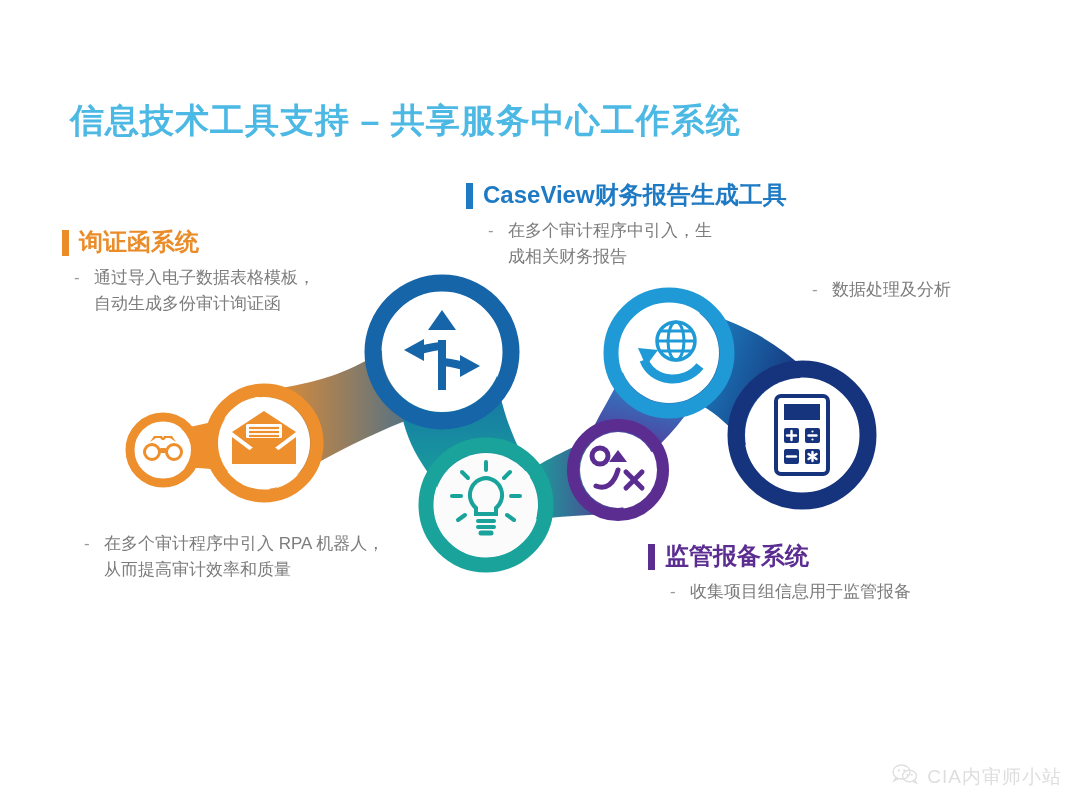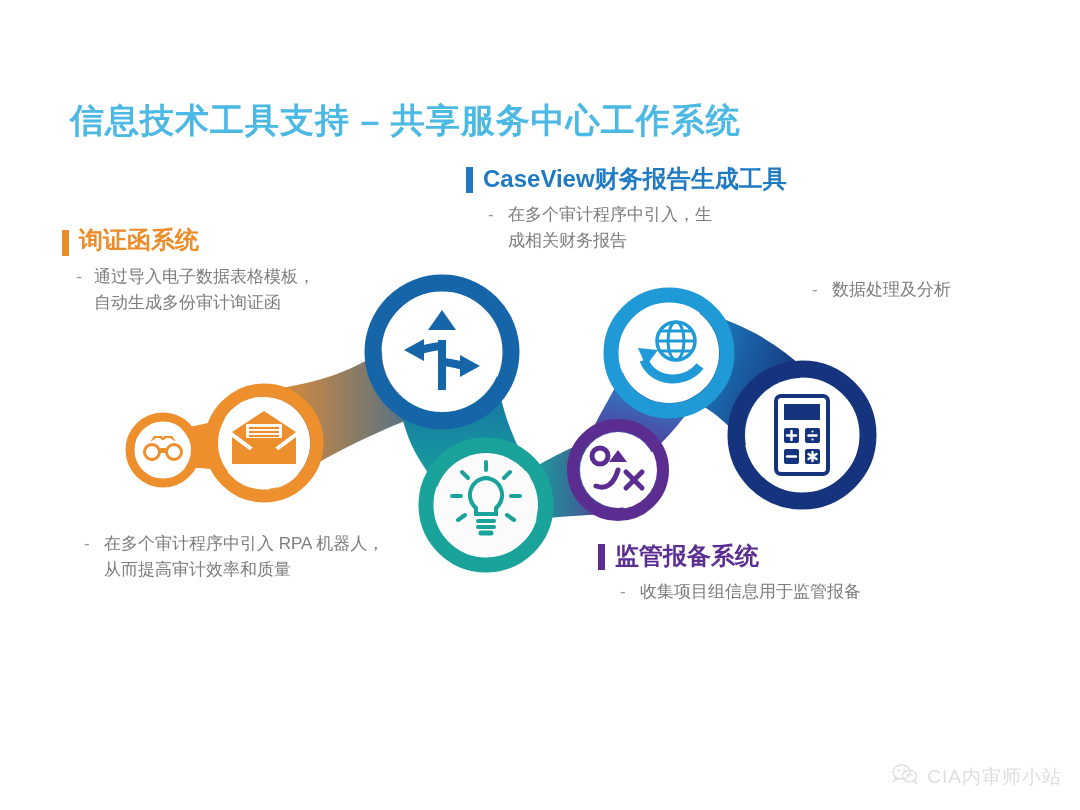--- a/index.html
+++ b/index.html
@@ -43,25 +43,25 @@
     color:#7c7c7c;
     line-height:1.55;
   }
   .callout-body .row{display:flex;}
   .callout-body .dash{
     width:20px;flex:0 0 auto;color:#9a9a9a;
   }
   .callout-body .txt{white-space:pre-line;}
 
   
-  #c-confirm   {left:62px;  top:228px;font-family:Liberation Mono, monospace;}
-  #c-caseview  {left:466px; top:165px;}
+  #c-confirm   {left:62px;  top:228px;}
+  #c-caseview  {left:466px; top:181px;}
   #c-idea      {left:790px; top:268px;}
   #c-rpa       {left:62px;  top:522px;}
-  #c-reg       {left:598px; top:542px;}
+  #c-reg       {left:648px; top:542px;}
 
   #c-confirm  .callout-body{padding-left:12px;}
   #c-caseview .callout-body{padding-left:22px;}
   #c-idea     .callout-body{padding-left:22px;}
   #c-rpa      .callout-body{padding-left:22px;}
   #c-reg      .callout-body{padding-left:22px;}
 
   
   #chain{
     position:absolute;left:0;top:0;

